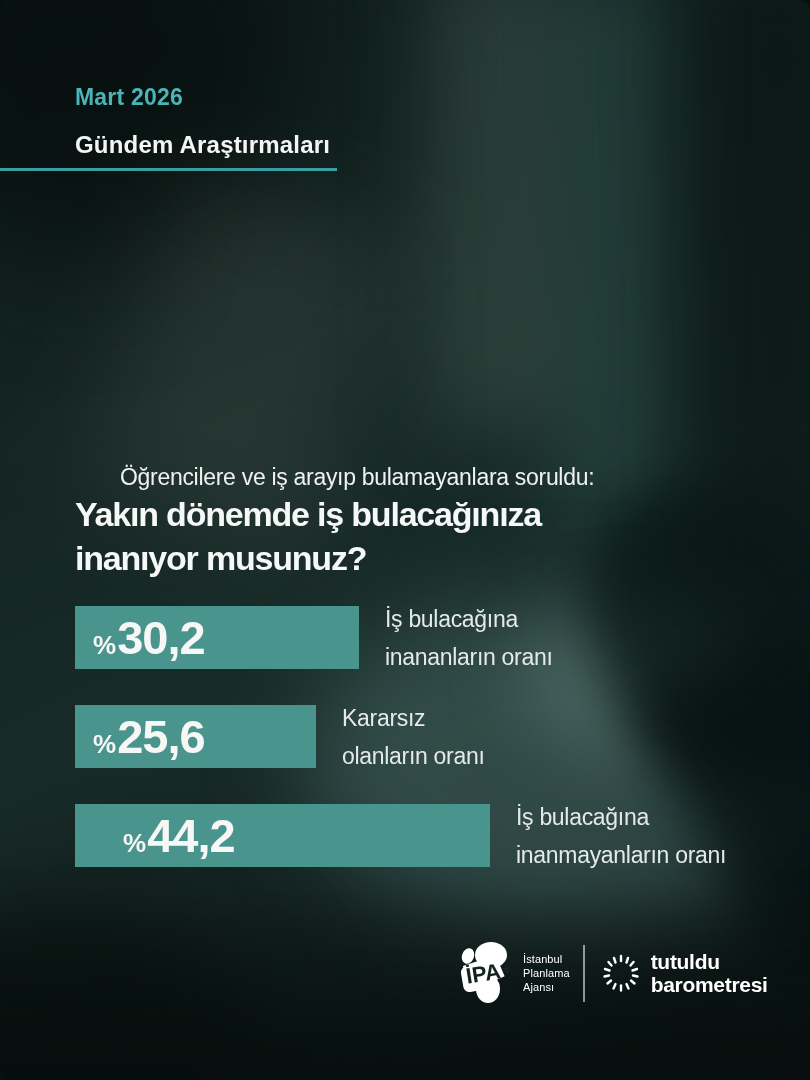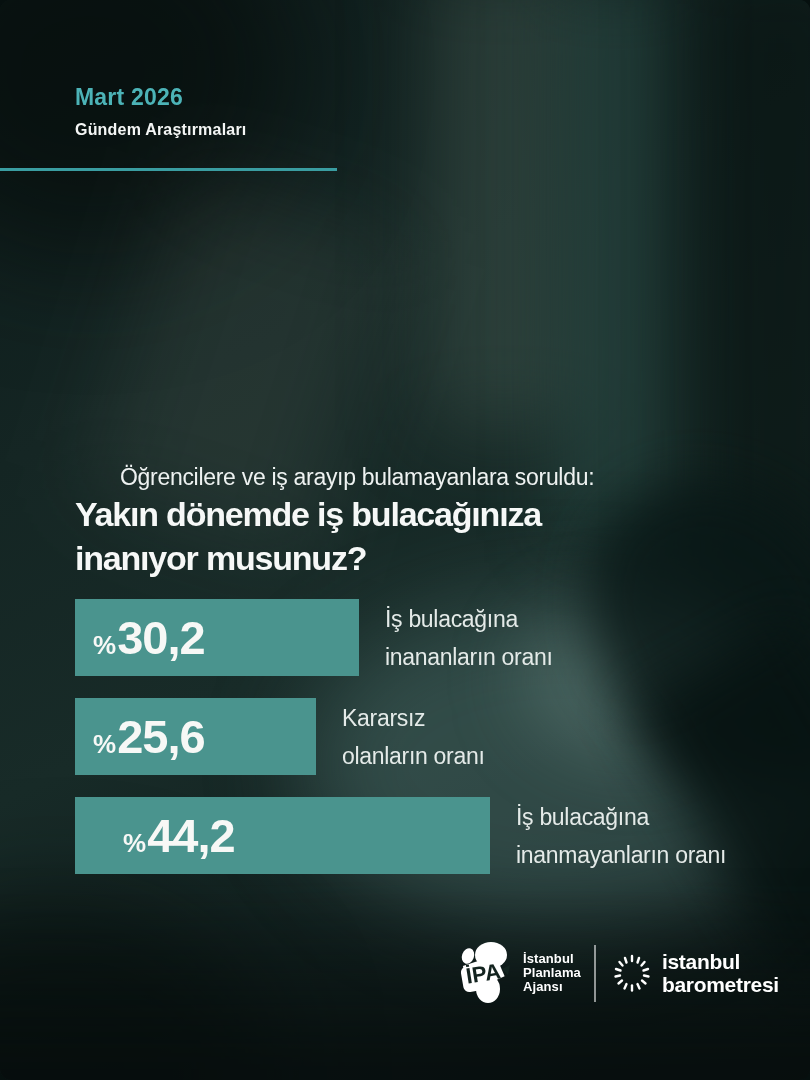--- a/index.html
+++ b/index.html
@@ -20,44 +20,44 @@
   .bg-paper-bright{left:520px;top:600px;width:220px;height:160px;background:rgba(130,162,156,.28);filter:blur(36px);border-radius:50%;}
   .bg-hand{left:600px;top:470px;width:260px;height:330px;background:rgba(8,23,22,.82);filter:blur(26px);border-radius:45% 55% 40% 60%;transform:rotate(-24deg);}
   .bg-arm{left:700px;top:640px;width:190px;height:330px;background:rgba(6,18,17,.85);filter:blur(28px);transform:rotate(-30deg);}
   .bg-bottom{left:-40px;top:880px;width:900px;height:260px;background:linear-gradient(180deg,rgba(10,20,19,0) 0%,rgba(6,13,12,.8) 70%);filter:blur(10px);}
   .bg-corner-tl{left:-120px;top:-120px;width:420px;height:380px;background:rgba(4,10,9,.65);filter:blur(60px);border-radius:50%;}
   .bg-corner-bl{left:-150px;top:900px;width:420px;height:340px;background:rgba(4,10,9,.6);filter:blur(55px);border-radius:50%;}
 
   
   .header{position:absolute;left:75px;top:84px;}
   .period{color:var(--accent,#4cb3b7);font-size:23px;font-weight:bold;letter-spacing:.2px;}
-  .series{color:#f4f6f5;font-size:16px;font-weight:bold;margin-top:10px;letter-spacing:.2px;}
+  .series{color:#f4f6f5;font-size:24px;font-weight:bold;margin-top:20px;letter-spacing:.2px;}
   .rule{position:absolute;left:0;top:168px;width:337px;height:3px;background:var(--accent-line,#3a9da1);}
 
   
   .title{position:absolute;left:75px;top:268px;font-size:45px;font-weight:bold;letter-spacing:-1.5px;white-space:nowrap;color:#f4f6f4;}
   .desc{position:absolute;left:75px;top:338px;font-size:24px;line-height:33px;letter-spacing:-.4px;color:#d3dbd9;white-space:pre-line;}
 
   
   .q-intro{position:absolute;left:75px;top:464px;font-size:23px;letter-spacing:-.3px;color:#eef2f1;margin-left:45px;}
   .q-text{position:absolute;left:75px;top:492px;font-size:34px;font-weight:bold;line-height:44px;letter-spacing:-1.2px;color:#f6f8f7;white-space:pre-line;}
 
   
   .bar-row{position:absolute;left:75px;height:59px;display:flex;align-items:center;}
   .bar-row.r0{top:608px;} .bar-row.r1{top:707px;} .bar-row.r2{top:806px;}
-  .bar-fill{height:77px;background:var(--bar,#4a948e);display:flex;align-items:center;padding-left:18px;box-sizing:border-box;flex:0 0 auto;}
+  .bar-fill{height:63px;background:var(--bar,#4a948e);display:flex;align-items:center;padding-left:18px;box-sizing:border-box;flex:0 0 auto;}
   .bar-value{font-weight:bold;color:#f7f8f6;white-space:nowrap;line-height:1;letter-spacing:-1px;}
   .bar-value .pct{font-size:26px;font-weight:bold;margin-right:2px;}
   .bar-value .num{font-size:47px;font-weight:bold;}
   .bar-label{margin-left:26px;font-size:23px;line-height:38px;color:#e4eae8;white-space:pre-line;letter-spacing:-.3px;}
 
   
   .footer{position:absolute;left:458px;top:941px;display:flex;align-items:center;}
   .ipa-logo{width:56px;height:64px;flex:0 0 auto;}
-  .ipa-name{margin-left:9px;font-size:13px;font-weight:bold;line-height:14px;color:#ffffff;letter-spacing:.1px;}
+  .ipa-name{margin-left:9px;font-size:11px;font-weight:normal;line-height:14px;color:#ffffff;letter-spacing:.1px;}
   .foot-divider{width:2px;height:57px;background:rgba(255,255,255,.55);margin-left:13px;margin-right:16px;flex:0 0 auto;}
   .sunburst{width:40px;height:40px;flex:0 0 auto;}
   .baro-name{margin-left:10px;font-size:21px;font-weight:bold;line-height:23px;letter-spacing:-.3px;color:#ffffff;white-space:pre-line;}
 </style>
 </head>
 <body>
 
 <div id="canvas">
 
   <div class="bg-shape bg-corner-tl"></div>
@@ -134,17 +134,17 @@
         <line x1="27.5" y1="35.5" x2="25.5" y2="31"></line>
         <line x1="20" y1="37.5" x2="20" y2="32.5"></line>
         <line x1="12.5" y1="35.5" x2="14.5" y2="31"></line>
         <line x1="6.5" y1="30.5" x2="10" y2="27.5"></line>
         <line x1="3.5" y1="23.5" x2="8" y2="22.5"></line>
         <line x1="4" y1="16" x2="8.5" y2="17.5"></line>
         <line x1="7.5" y1="9" x2="10.5" y2="12.5"></line>
         <line x1="13" y1="5" x2="14.5" y2="9.5"></line>
       </g>
     </svg>
-    <div class="baro-name">istanbul
+    <div class="baro-name">tutuldu
 barometresi</div>
   </div>
 
 </div>
 
 </body></html>

